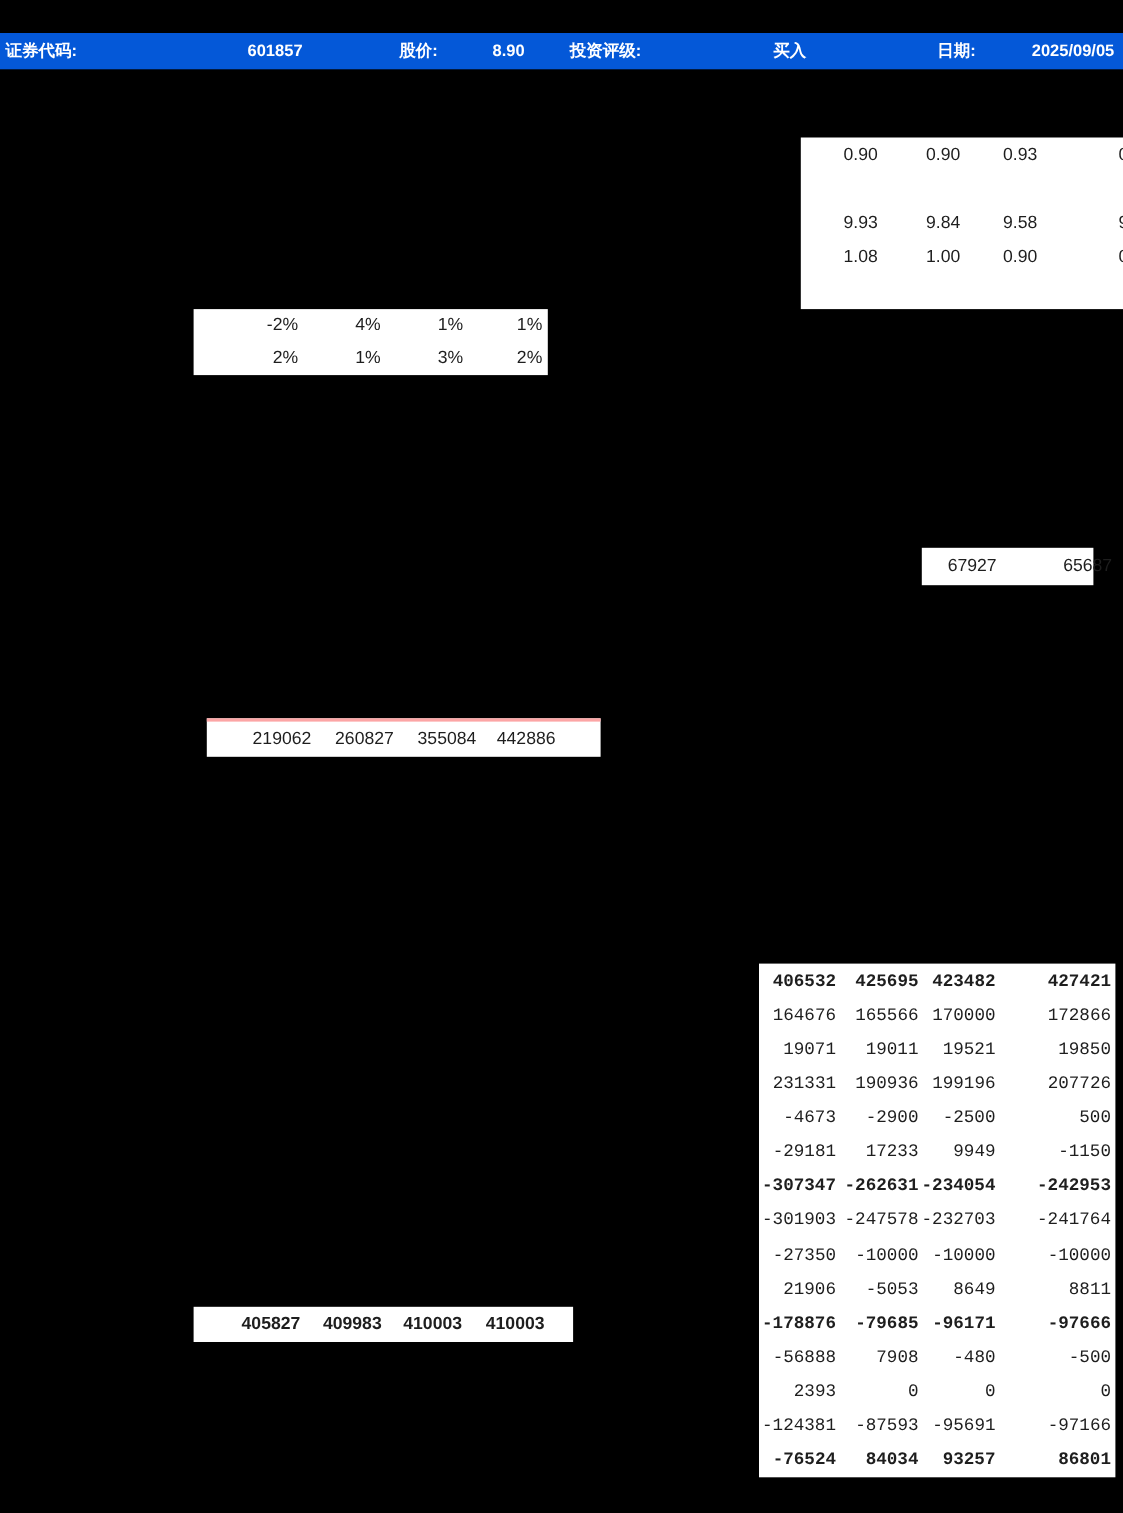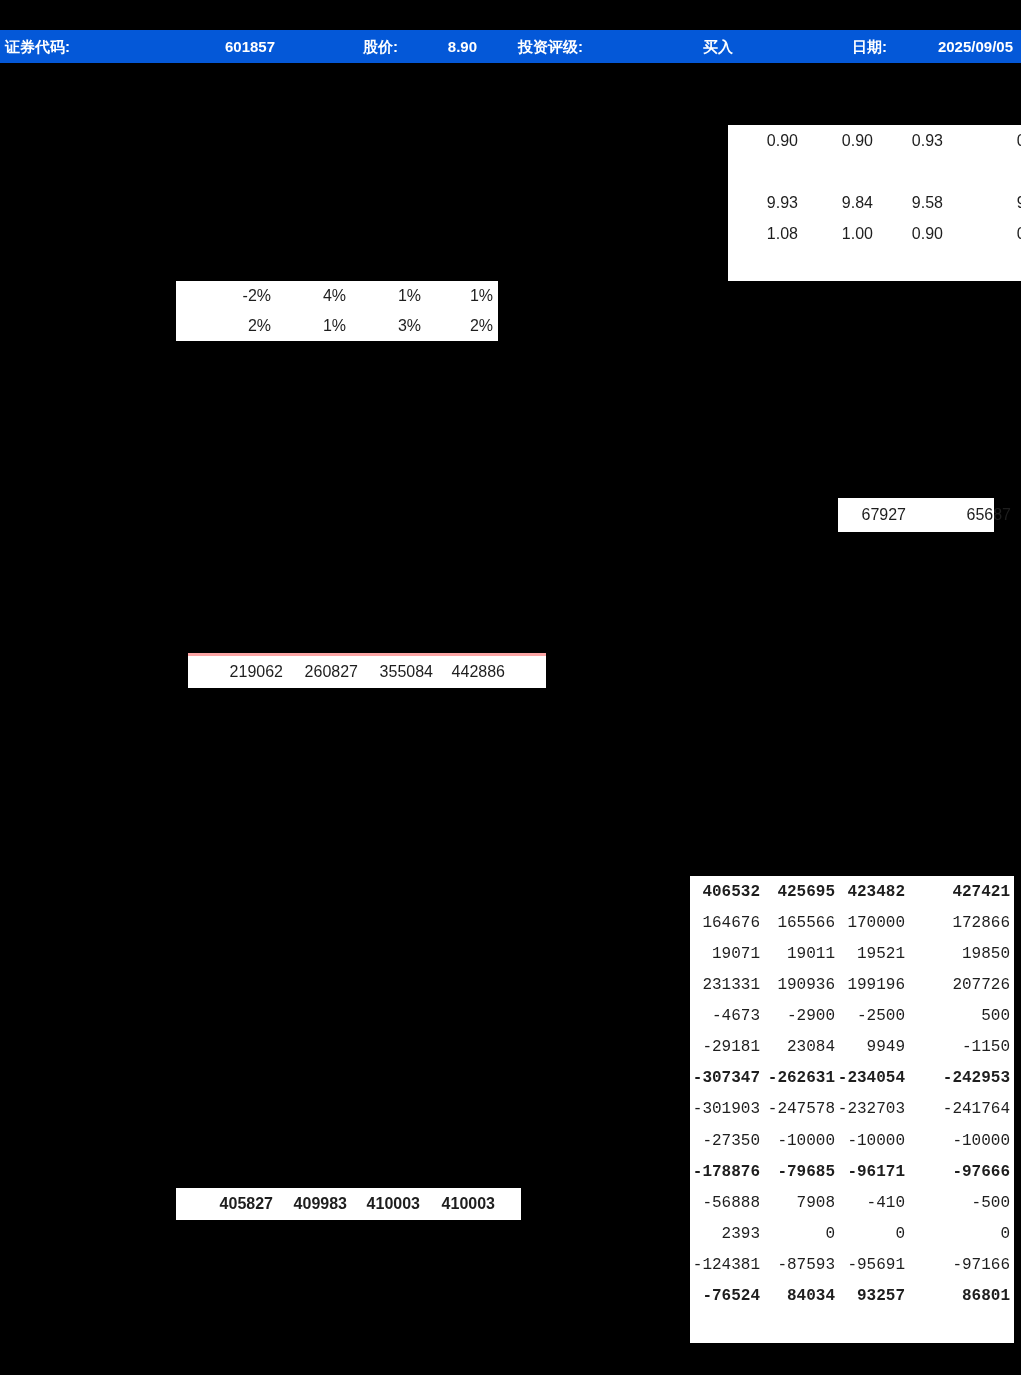--- a/index.html
+++ b/index.html
@@ -136,21 +136,21 @@
         <span class="tcell">207726</span>
       </div>
       <div class="trow">
         <span class="tcell">-4673</span>
         <span class="tcell">-2900</span>
         <span class="tcell">-2500</span>
         <span class="tcell">500</span>
       </div>
       <div class="trow">
         <span class="tcell">-29181</span>
-        <span class="tcell">23084</span>
+        <span class="tcell">17233</span>
         <span class="tcell">9949</span>
         <span class="tcell">-1150</span>
       </div>
       <div class="trow bold">
         <span class="tcell">-307347</span>
         <span class="tcell">-262631</span>
         <span class="tcell">-234054</span>
         <span class="tcell">-242953</span>
       </div>
       <div class="trow">
@@ -158,30 +158,36 @@
         <span class="tcell">-247578</span>
         <span class="tcell">-232703</span>
         <span class="tcell">-241764</span>
       </div>
       <div class="trow">
         <span class="tcell">-27350</span>
         <span class="tcell">-10000</span>
         <span class="tcell">-10000</span>
         <span class="tcell">-10000</span>
       </div>
+      <div class="trow">
+        <span class="tcell">21906</span>
+        <span class="tcell">-5053</span>
+        <span class="tcell">8649</span>
+        <span class="tcell">8811</span>
+      </div>
       <div class="trow bold">
         <span class="tcell">-178876</span>
         <span class="tcell">-79685</span>
         <span class="tcell">-96171</span>
         <span class="tcell">-97666</span>
       </div>
       <div class="trow">
         <span class="tcell">-56888</span>
         <span class="tcell">7908</span>
-        <span class="tcell">-410</span>
+        <span class="tcell">-480</span>
         <span class="tcell">-500</span>
       </div>
       <div class="trow">
         <span class="tcell">2393</span>
         <span class="tcell">0</span>
         <span class="tcell">0</span>
         <span class="tcell">0</span>
       </div>
       <div class="trow">
         <span class="tcell">-124381</span>

